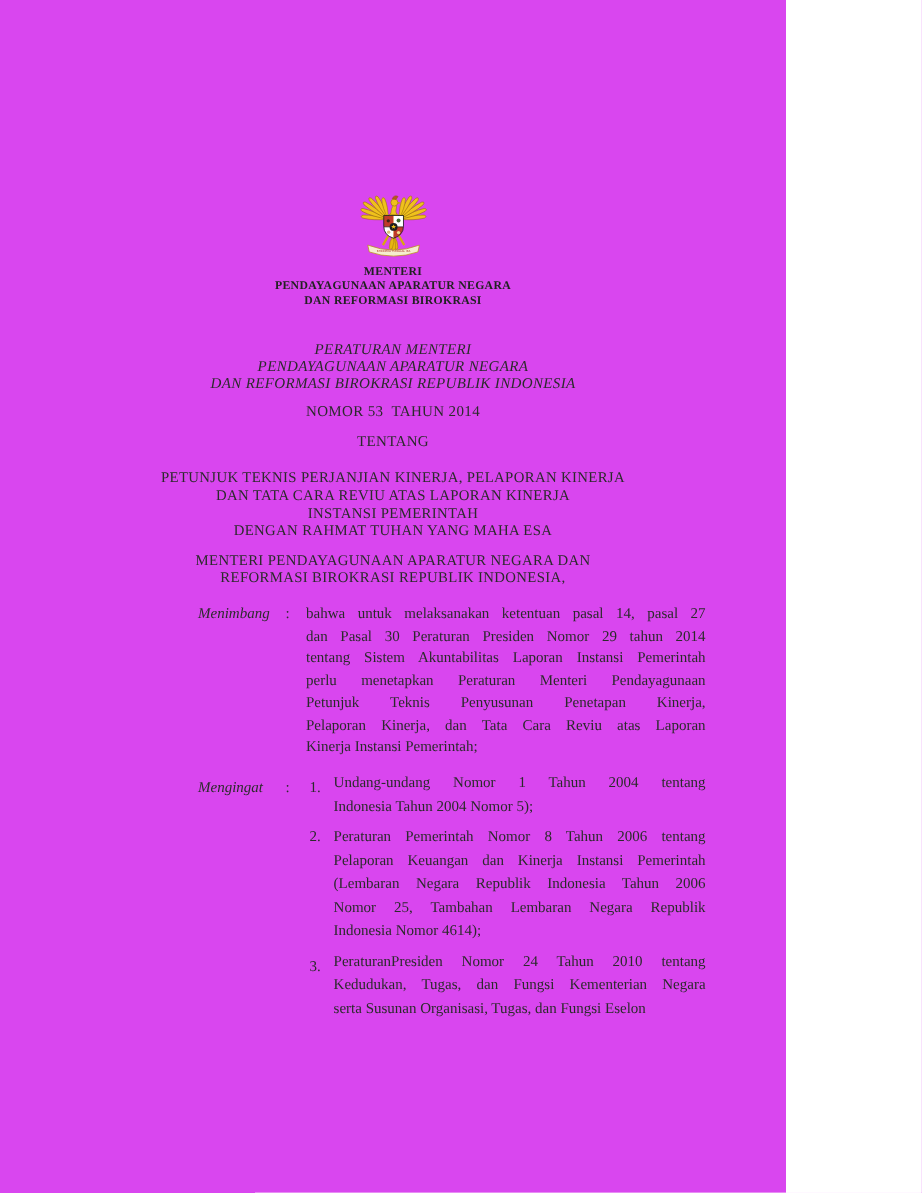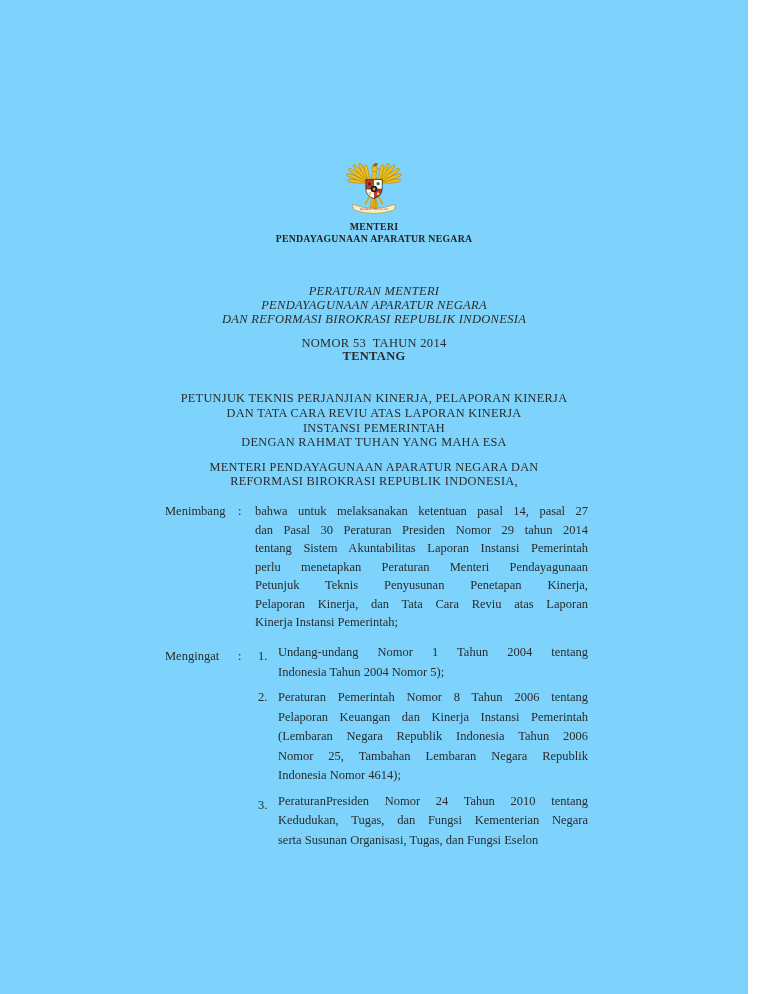--- a/index.html
+++ b/index.html
@@ -1,36 +1,36 @@
 <!DOCTYPE html>
 <html><head>
 <meta charset="utf-8">
 <style>
   html,body{margin:0;padding:0;background:#ffffff;}
   body{width:768px;height:994px;font-family:"Liberation Serif",serif;color:#2e2e2e;}
-  #doc{position:relative;width:748px;height:994px;background:#7dd3fc;overflow:hidden;}
+  #doc{position:relative;width:655px;height:994px;background:#d946ef;overflow:hidden;}
 
   
   #emblem{position:absolute;top:151px;left:50%;transform:translateX(-50%);width:76px;height:66px;}
   #letterhead-text{position:absolute;top:221px;left:0;right:0;text-align:center;
     font-weight:bold;font-size:9.8px;line-height:12px;letter-spacing:.25px;color:#222;}
 
   
   .cblock{position:absolute;left:0;right:0;text-align:center;letter-spacing:.3px;color:#2b2b2b;}
   #title-heading{top:284px;font-size:12.5px;line-height:14px;font-style:italic;}
   #title-number{top:336px;font-size:12.5px;line-height:14px;white-space:pre-wrap;}
-  #title-tentang{top:349px;font-size:12.5px;line-height:14px;font-weight:bold;}
+  #title-tentang{top:361px;font-size:12.5px;line-height:14px;}
   #title-subject{top:391px;font-size:12.3px;line-height:14.8px;}
   #title-authority{top:461px;font-size:12.3px;line-height:13.5px;}
 
   
   .section{position:absolute;left:165px;width:423px;font-size:12.5px;color:#2b2b2b;}
   #menimbang{top:502px;line-height:18.5px;}
   #mengingat{top:643px;line-height:19.5px;}
-  .sec-label{position:absolute;left:0;top:0;}
+  .sec-label{position:absolute;left:0;top:0;font-style:italic;}
   .sec-colon{position:absolute;left:73px;top:0;}
   #mengingat .sec-label,#mengingat .sec-colon{top:4px;}
   .sec-body{position:absolute;left:90px;top:0;width:333px;}
   #mengingat .sec-body{left:93px;width:330px;}
 
   .list-item{position:relative;padding-left:20px;margin-bottom:6px;}
   .item-number{position:absolute;left:0;top:0;}
   .num-low .item-number{top:4px;}
 
   
@@ -101,20 +101,21 @@
         <circle cx="60" cy="60" r="5.2" fill="#1F1F1F"></circle>
         <polygon points="60,56.8 60.9,59 63.2,59 61.4,60.4 62.1,62.6 60,61.3 57.9,62.6 58.6,60.4 56.8,59 59.1,59" fill="#EFC11C"></polygon>
       </g>
       <path d="M47 45 H73 V59 Q73 71 60 75 Q47 71 47 59 Z" fill="none" stroke="#1F1F1F" stroke-width="1.1"></path>
     </svg>
   </div>
 
   <div id="letterhead-text" class="cblock">
       <div class="ln">MENTERI</div>
       <div class="ln">PENDAYAGUNAAN APARATUR NEGARA</div>
+      <div class="ln">DAN REFORMASI BIROKRASI</div>
     </div>
 
   <div id="title-heading" class="cblock">
       <div class="ln">PERATURAN MENTERI</div>
       <div class="ln">PENDAYAGUNAAN APARATUR NEGARA</div>
       <div class="ln ln-last">DAN REFORMASI BIROKRASI REPUBLIK INDONESIA</div>
     </div>
 
   <div id="title-number" class="cblock">NOMOR 53  TAHUN 2014</div>
 

